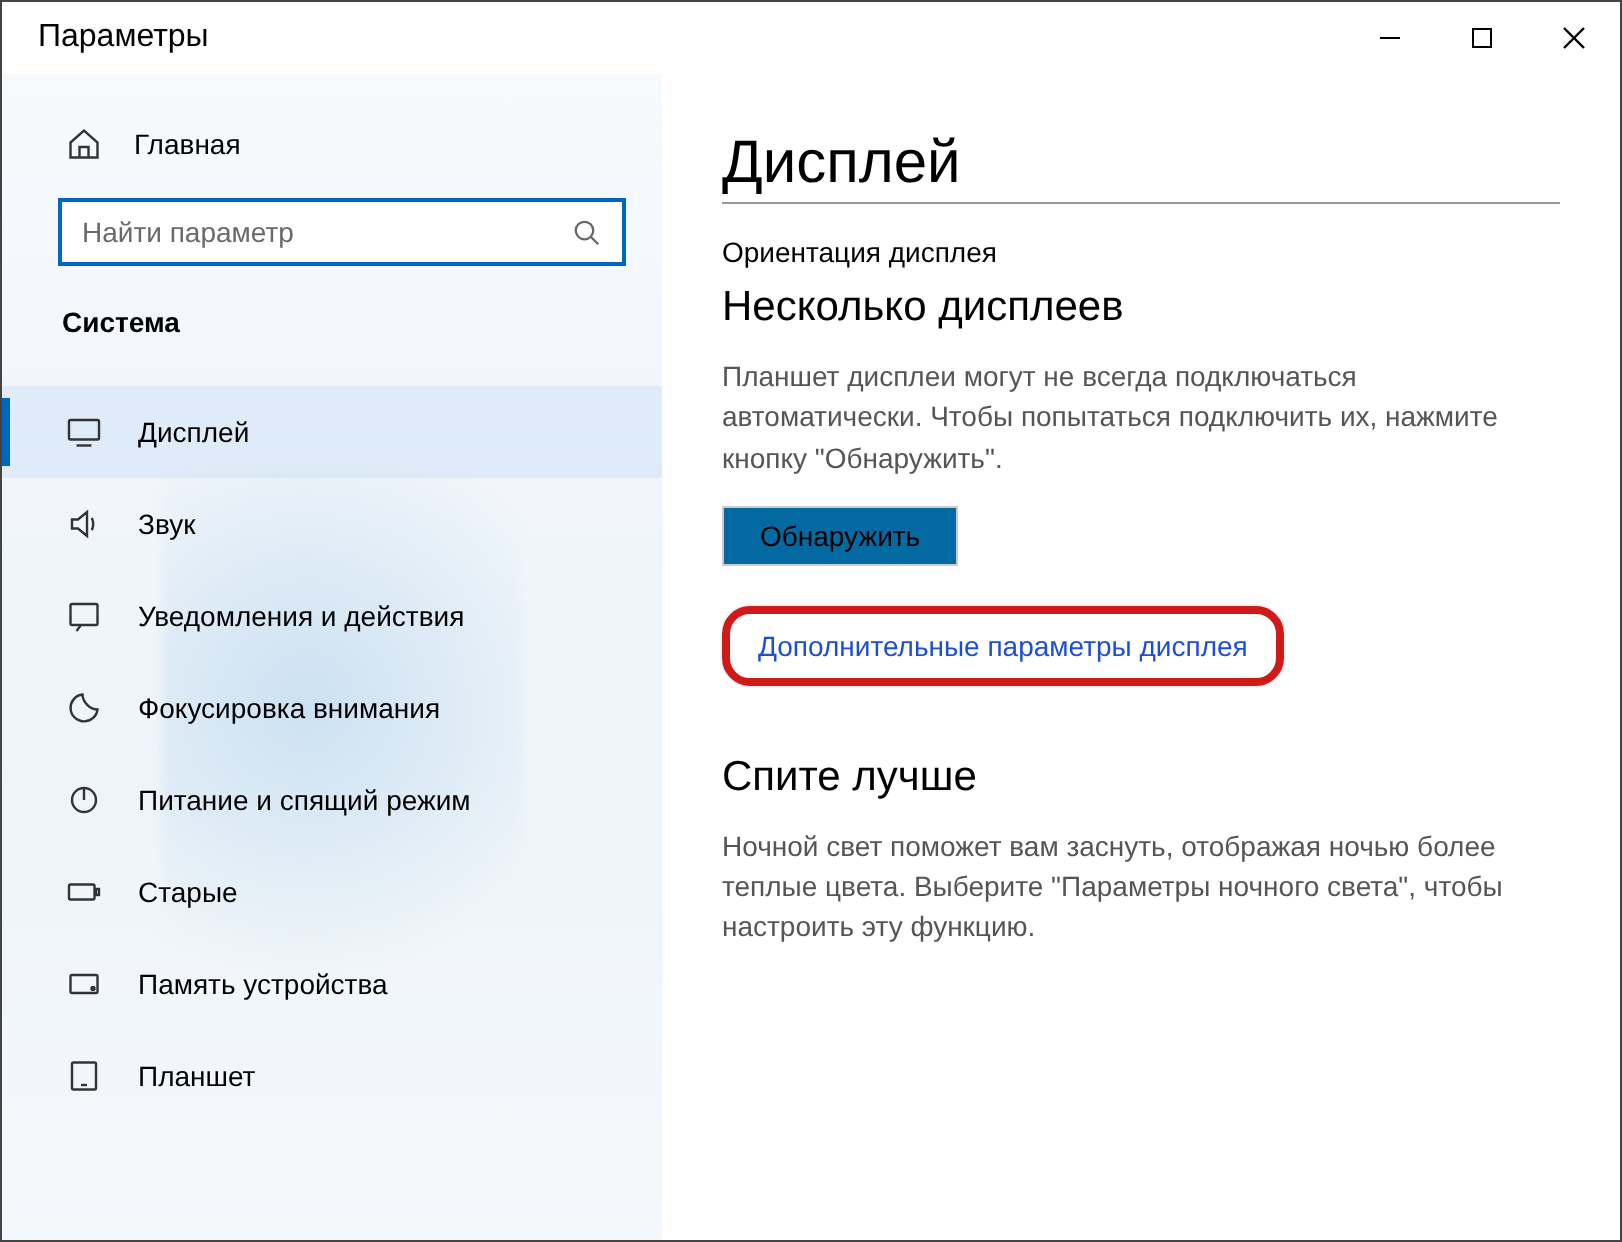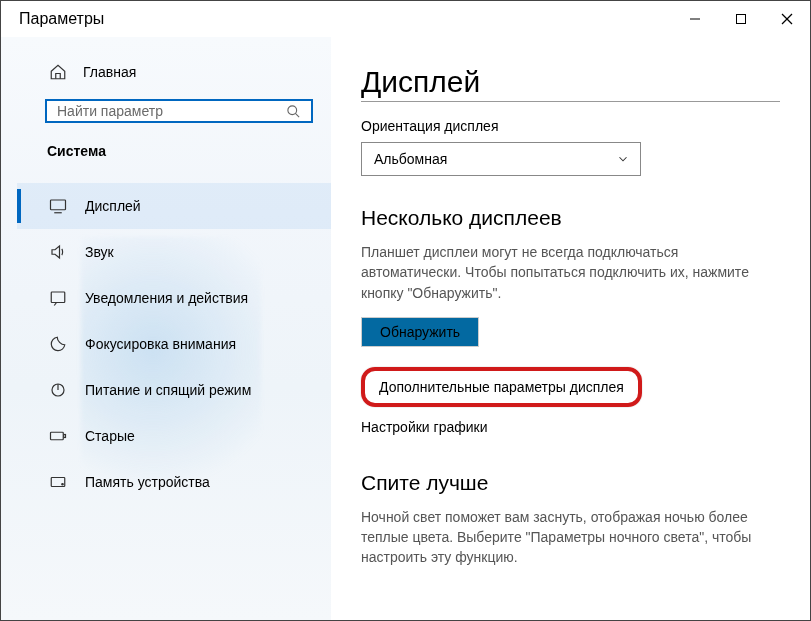--- a/index.html
+++ b/index.html
@@ -38,42 +38,42 @@
     font-family: "Segoe UI", sans-serif;
     font-size: 14px;
     color: #000;
   }
   .content {
     display: flex;
     height: calc(100% - 36px);
   }
   .sidebar {
     width: 330px;
-    padding: 18px 0 0 16px;
+    padding: 18px 0 0 0;
     background: linear-gradient(180deg, #f7fafd 0%, #f2f6fb 30%, #eef4f9 60%, #f5f8fb 100%);
     position: relative;
   }
   .blur-blob {
     position: absolute;
     left: 80px; top: 200px;
     width: 180px; height: 280px;
     background: radial-gradient(circle at 40% 40%, rgba(140,190,230,0.35), rgba(255,255,255,0) 70%);
     filter: blur(2px);
     pointer-events: none;
   }
   .home-row {
     display: flex;
     align-items: center;
     padding: 8px 20px 10px 32px;
     gap: 16px;
     font-size: 14px;
   }
   .search-box {
     margin: 8px 18px 14px 28px;
-    height: 24px;
+    height: 34px;
     border: 2px solid #0067c0;
     background: #fff;
     display: flex;
     align-items: center;
     padding: 0 10px;
   }
   .search-box input {
     border: none;
     outline: none;
     flex: 1;
@@ -163,21 +163,21 @@
   }
   .gray-btn {
     display: inline-block;
     background: #0369a1;
     border: 1px solid #ccc;
     padding: 6px 18px;
     font-size: 14px;
     margin-bottom: 20px;
   }
   .link {
-    color: #000000;
+    color: #1d4ed8;
     font-size: 14px;
     margin-bottom: 14px;
     display: inline-block;
   }
   .highlight-box {
     border: 4px solid #d01a1a;
     border-radius: 14px;
     padding: 8px 14px;
     display: inline-block;
     margin-bottom: 12px;
@@ -293,49 +293,47 @@
       </li>
       <li class="nav-item">
         <span class="nav-icon">
           <svg width="18" height="18" viewBox="0 0 24 24" fill="none" stroke="#333" stroke-width="1.6">
               <rect x="3" y="6" width="18" height="12" rx="1"></rect>
               <circle cx="18" cy="15" r="1" fill="#333"></circle>
             </svg>
         </span>
         <span>Память устройства</span>
       </li>
+      <li class="nav-item">
+        <span class="nav-icon">
+          <svg width="18" height="18" viewBox="0 0 24 24" fill="none" stroke="#333" stroke-width="1.6">
+              <rect x="4" y="3" width="16" height="18" rx="1"></rect>
+              <line x1="10" y1="18" x2="14" y2="18"></line>
+            </svg>
+        </span>
+        <span>Планшет</span>
+      </li>
     </ul>
   </div>
 
   <div class="main">
     <div class="page-title">Дисплей</div>
     <div class="title-underline"></div>
 
     <div class="field-label">Ориентация дисплея</div>
-    <div class="dropdown">
-      <span>Альбомная</span>
-      <span class="chev">
-        <svg width="14" height="14" viewBox="0 0 24 24" fill="none" stroke="#333" stroke-width="1.8">
-            <polyline points="6 9 12 15 18 9"></polyline>
-          </svg>
-      </span>
-    </div>
 
     <div class="section-title">Несколько дисплеев</div>
     <div class="section-text">Планшет дисплеи могут не всегда подключаться автоматически. Чтобы попытаться подключить их, нажмите кнопку "Обнаружить".</div>
     <div class="gray-btn">Обнаружить</div>
 
     <div>
       <div class="highlight-box">
         <span class="link" style="margin-bottom:0">Дополнительные параметры дисплея</span>
       </div>
     </div>
 
-    <div>
-      <span class="link">Настройки графики</span>
-    </div>
 
     <div class="spacer"></div>
 
     <div class="section-title">Спите лучше</div>
     <div class="section-text">Ночной свет поможет вам заснуть, отображая ночью более теплые цвета. Выберите "Параметры ночного света", чтобы настроить эту функцию.</div>
   </div>
 </div>
 
 </body></html>

